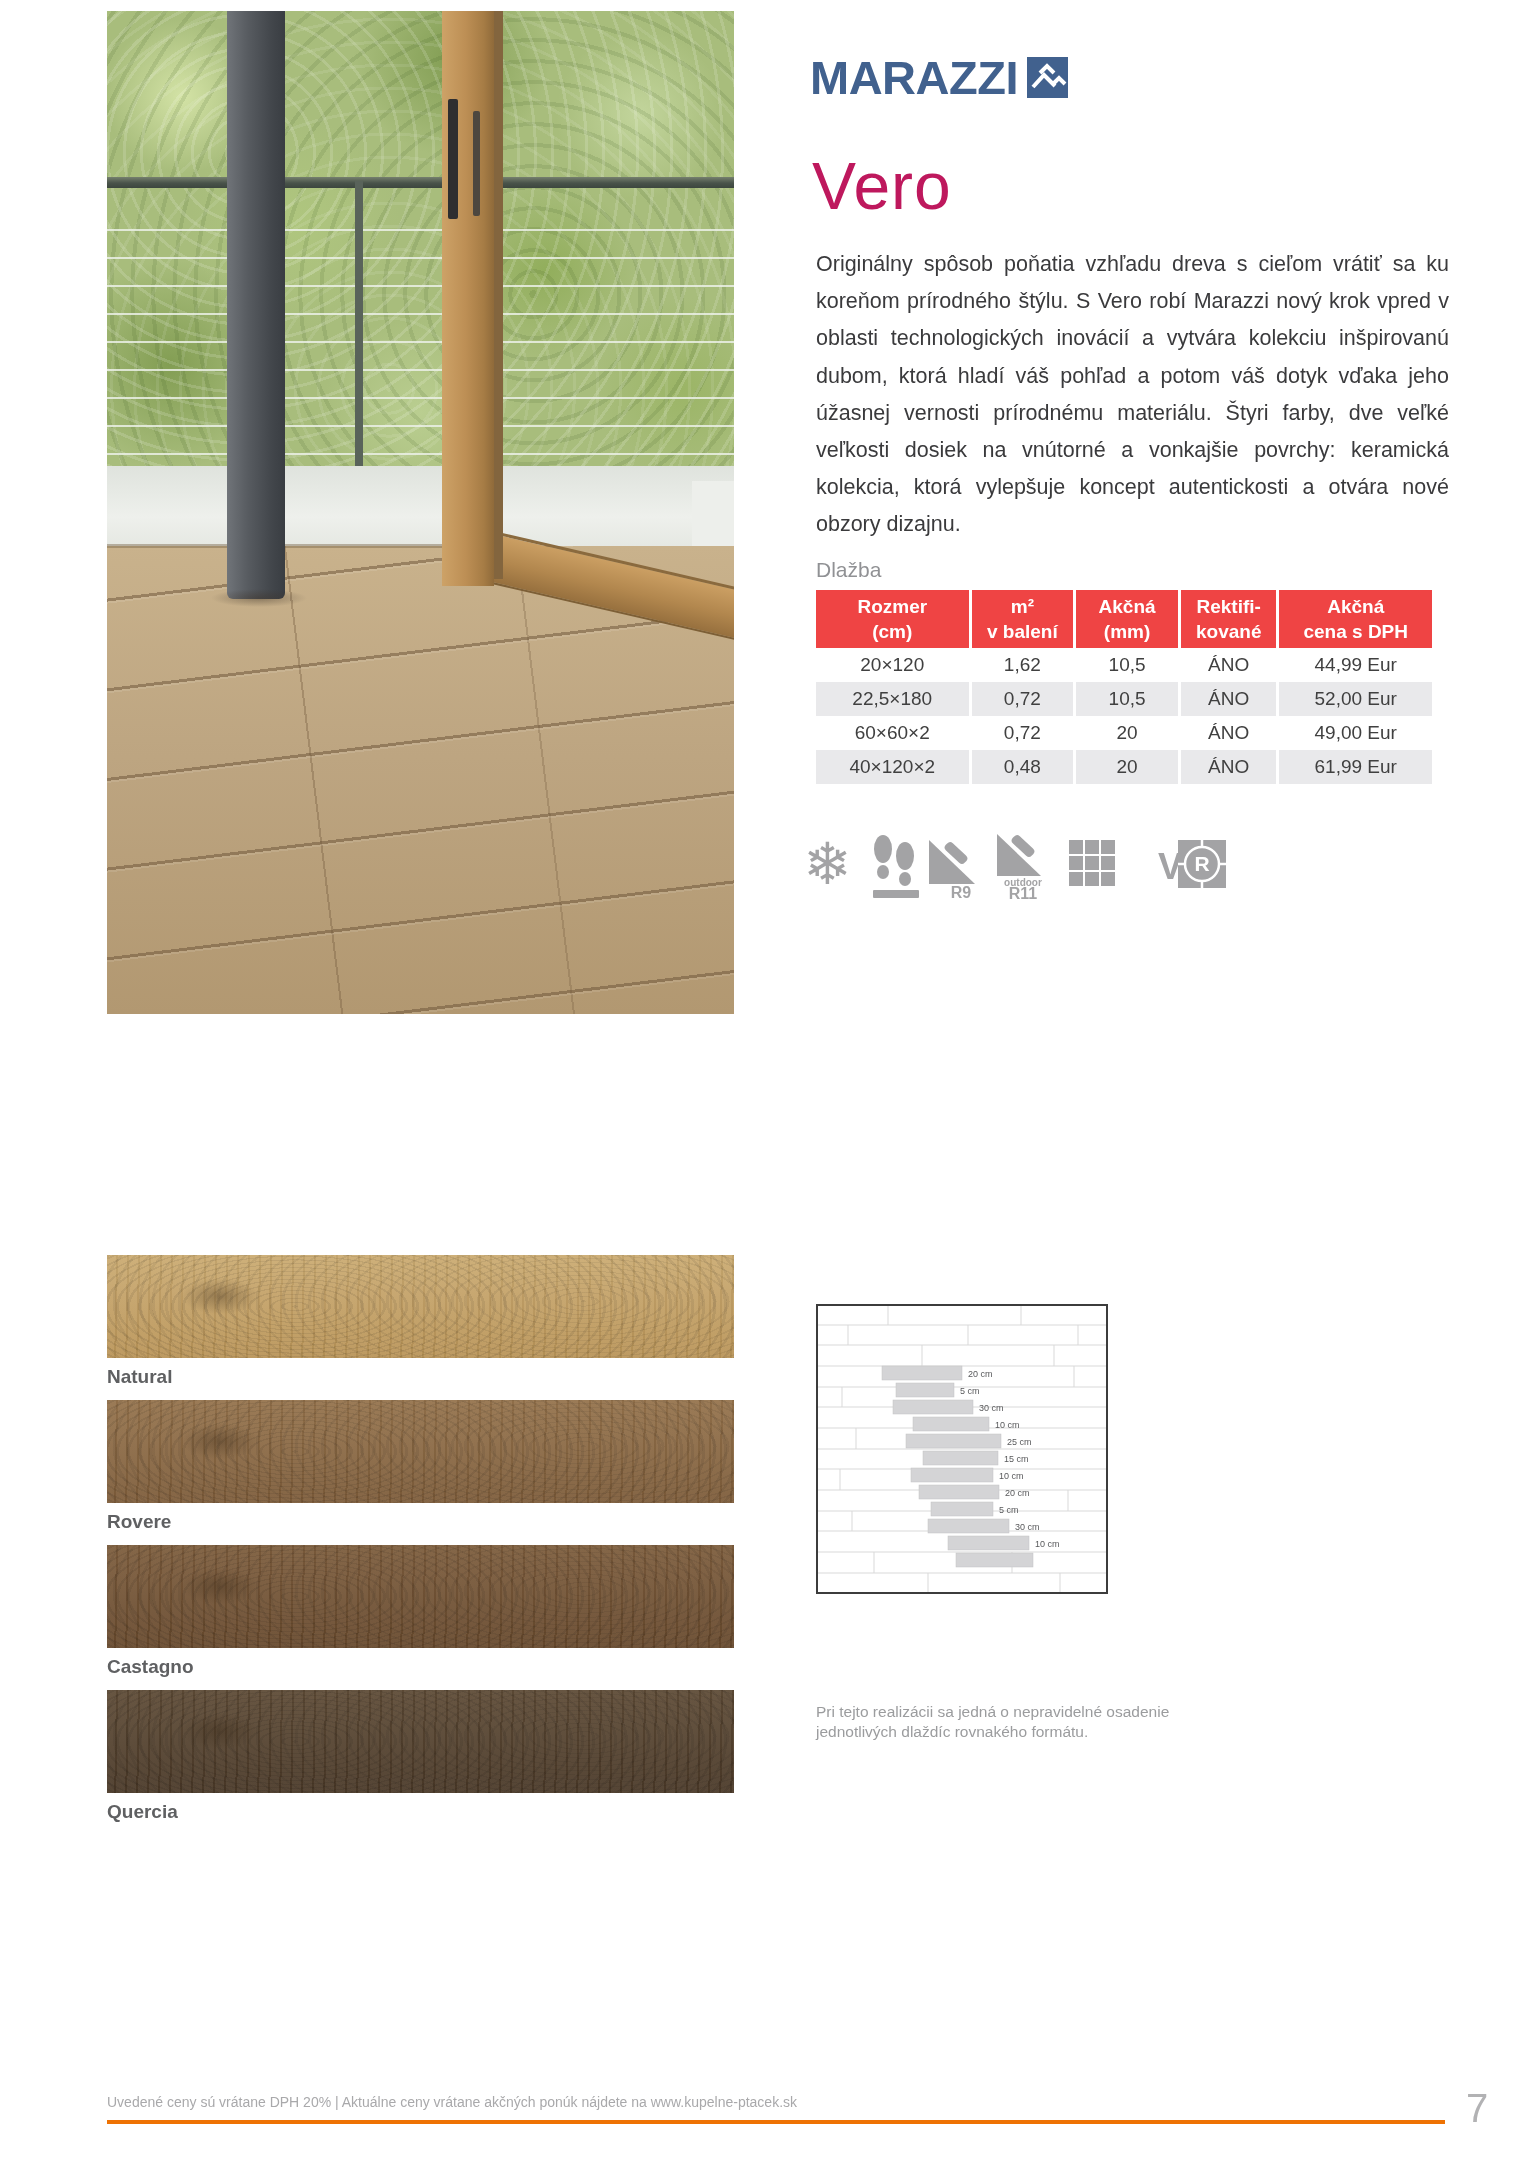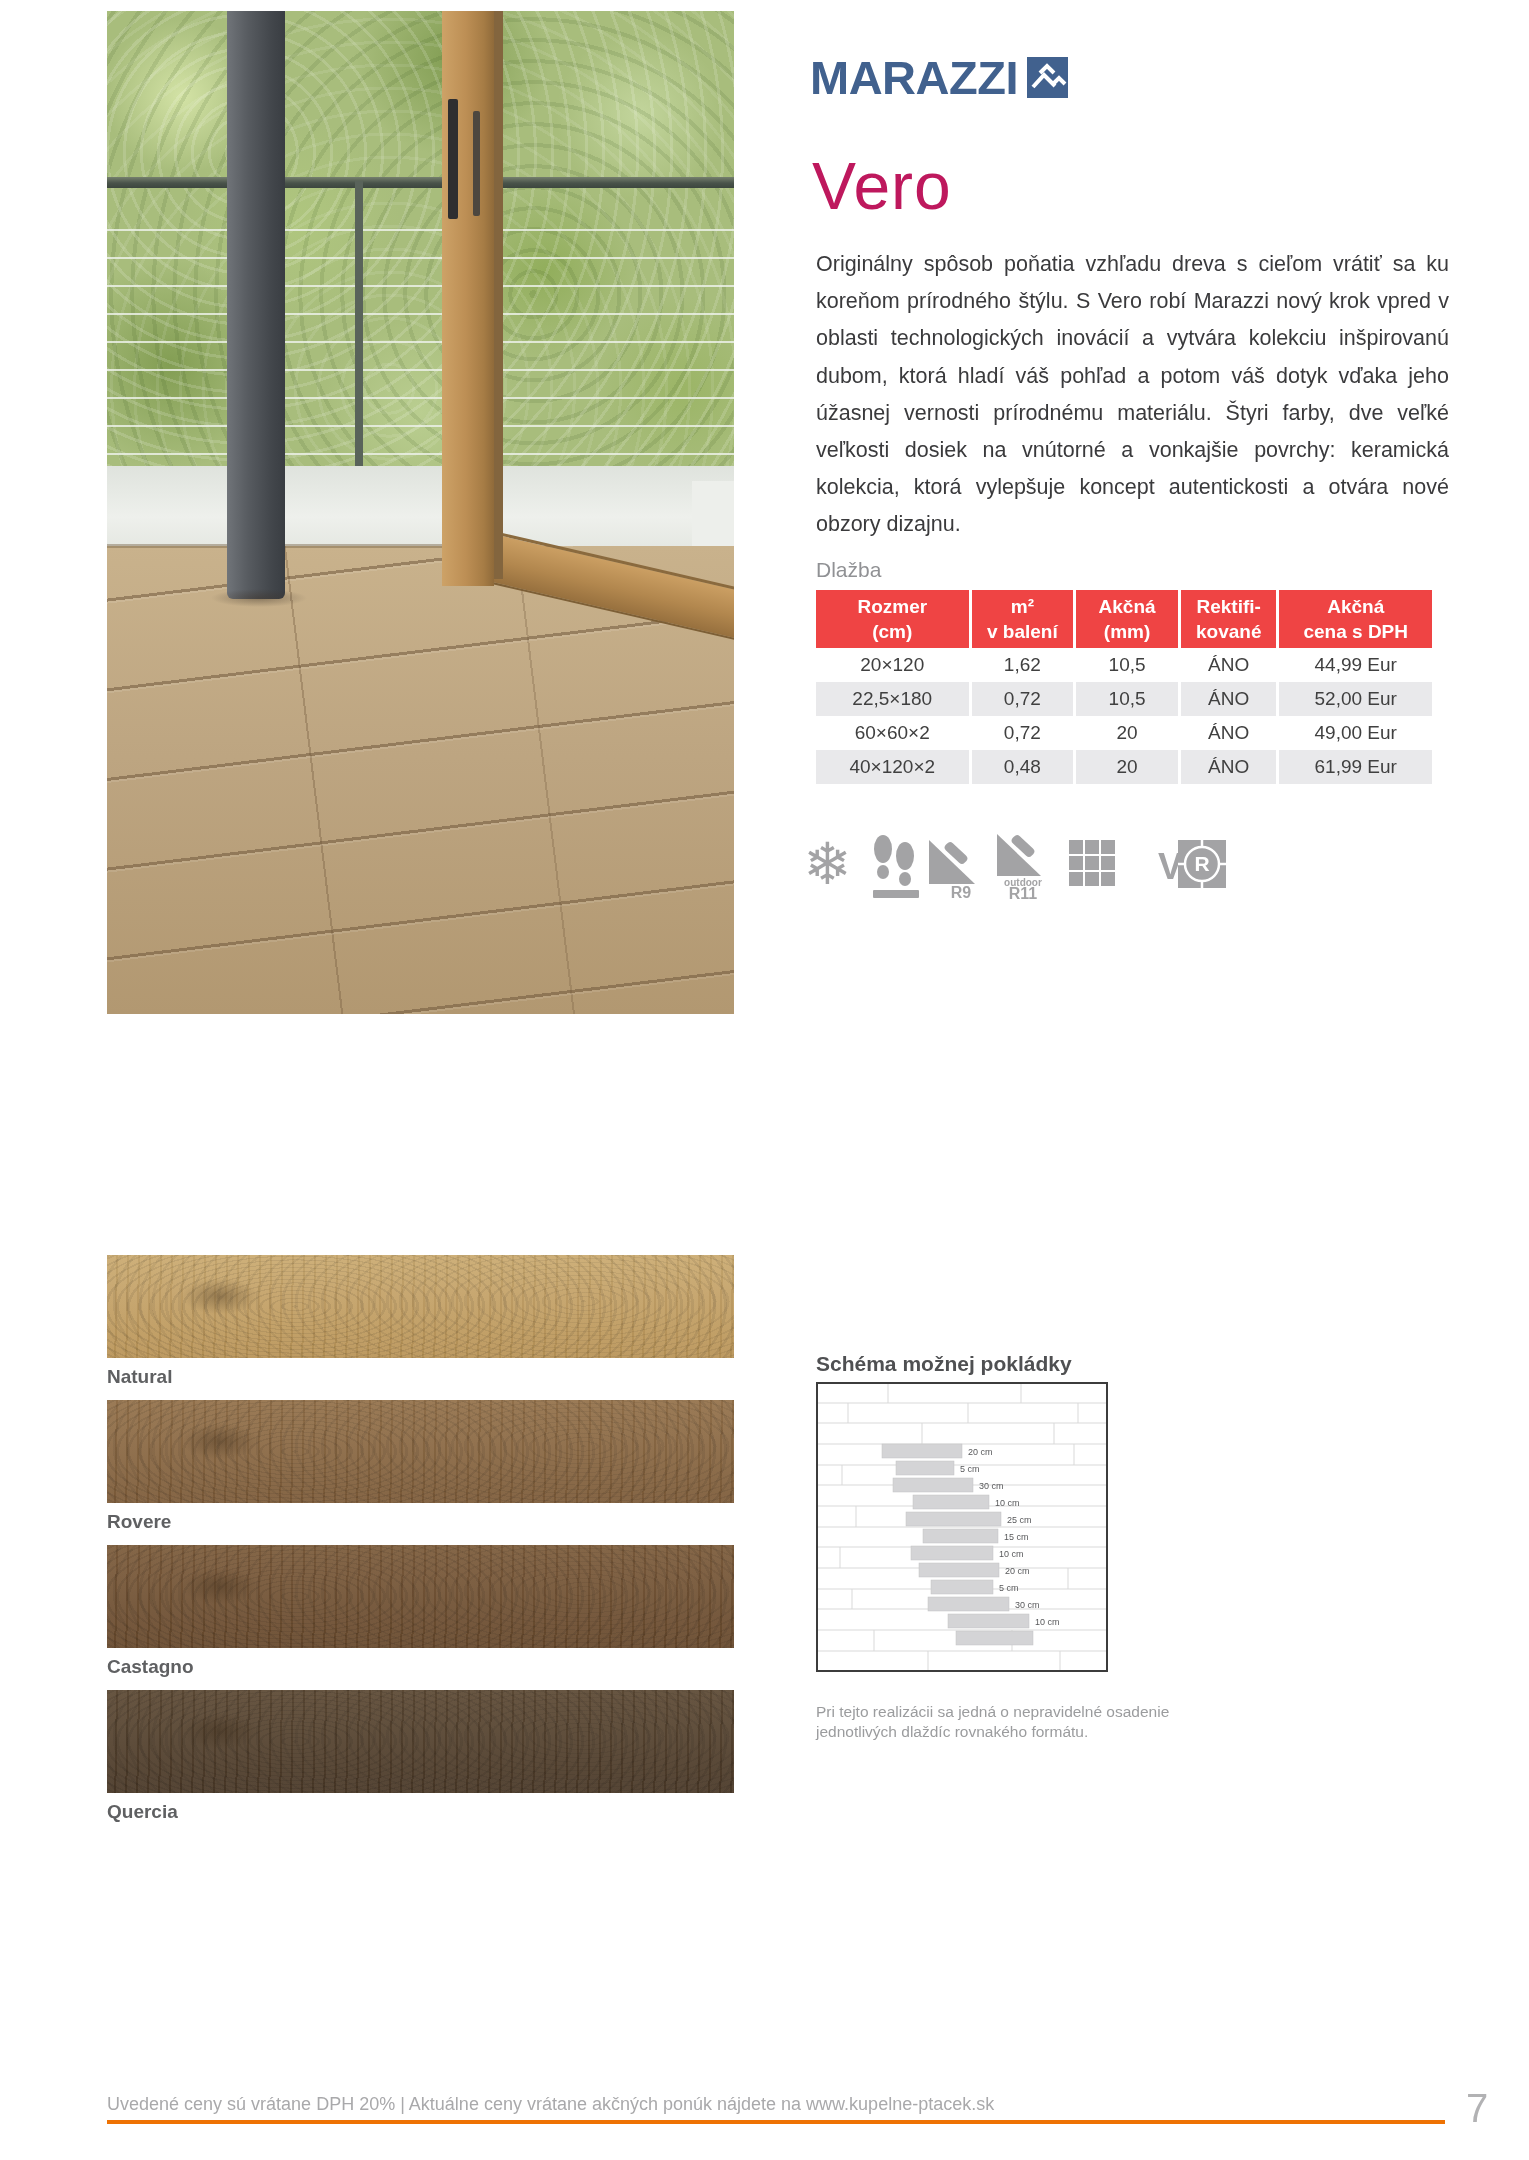--- a/index.html
+++ b/index.html
@@ -90,25 +90,25 @@
   .swatch-natural  { top:1255px; background:linear-gradient(180deg,#cbab72,#b99458); }
   .swatch-rovere   { top:1400px; background:linear-gradient(180deg,#95734c,#7d5c3a); }
   .swatch-castagno { top:1545px; background:linear-gradient(180deg,#7d5d3d,#67492d); }
   .swatch-quercia  { top:1690px; background:linear-gradient(180deg,#5e4b36,#4a3928); }
   .swatch-label { position:absolute; left:107px; font-size:19px; font-weight:700; color:#5f6062; }
   .lbl-natural  { top:1366px; } .lbl-rovere { top:1511px; }
   .lbl-castagno { top:1656px; } .lbl-quercia { top:1801px; }
 
   
   .schema-title { position:absolute; left:816px; top:1352px; font-size:21px; font-weight:700; color:#4f5052; }
-  .schema-box { position:absolute; left:816px; top:1382px; width:292px; height:221px; background:#fff; }
+  .schema-box { position:absolute; left:816px; top:1304px; width:292px; height:221px; background:#fff; }
   .schema-caption { position:absolute; left:816px; top:1702px; width:370px; font-size:15.5px; line-height:20px; color:#9b9c9e; }
 
   
-  .footer-note { position:absolute; left:107px; top:2094px; font-size:18px; color:#a9a9ab; }
+  .footer-note { position:absolute; left:107px; top:2094px; font-size:14px; color:#a9a9ab; }
   .footer-rule { position:absolute; left:107px; top:2120px; width:1338px; height:4px; background:#ee7203; }
   .page-number { position:absolute; left:1466px; top:2086px; font-size:40px; font-weight:300; color:#b2b2b4; }
 </style>
 </head>
 <body>
 
 <div class="page">
 
   <div class="hero">
     <div class="foliage"></div>

